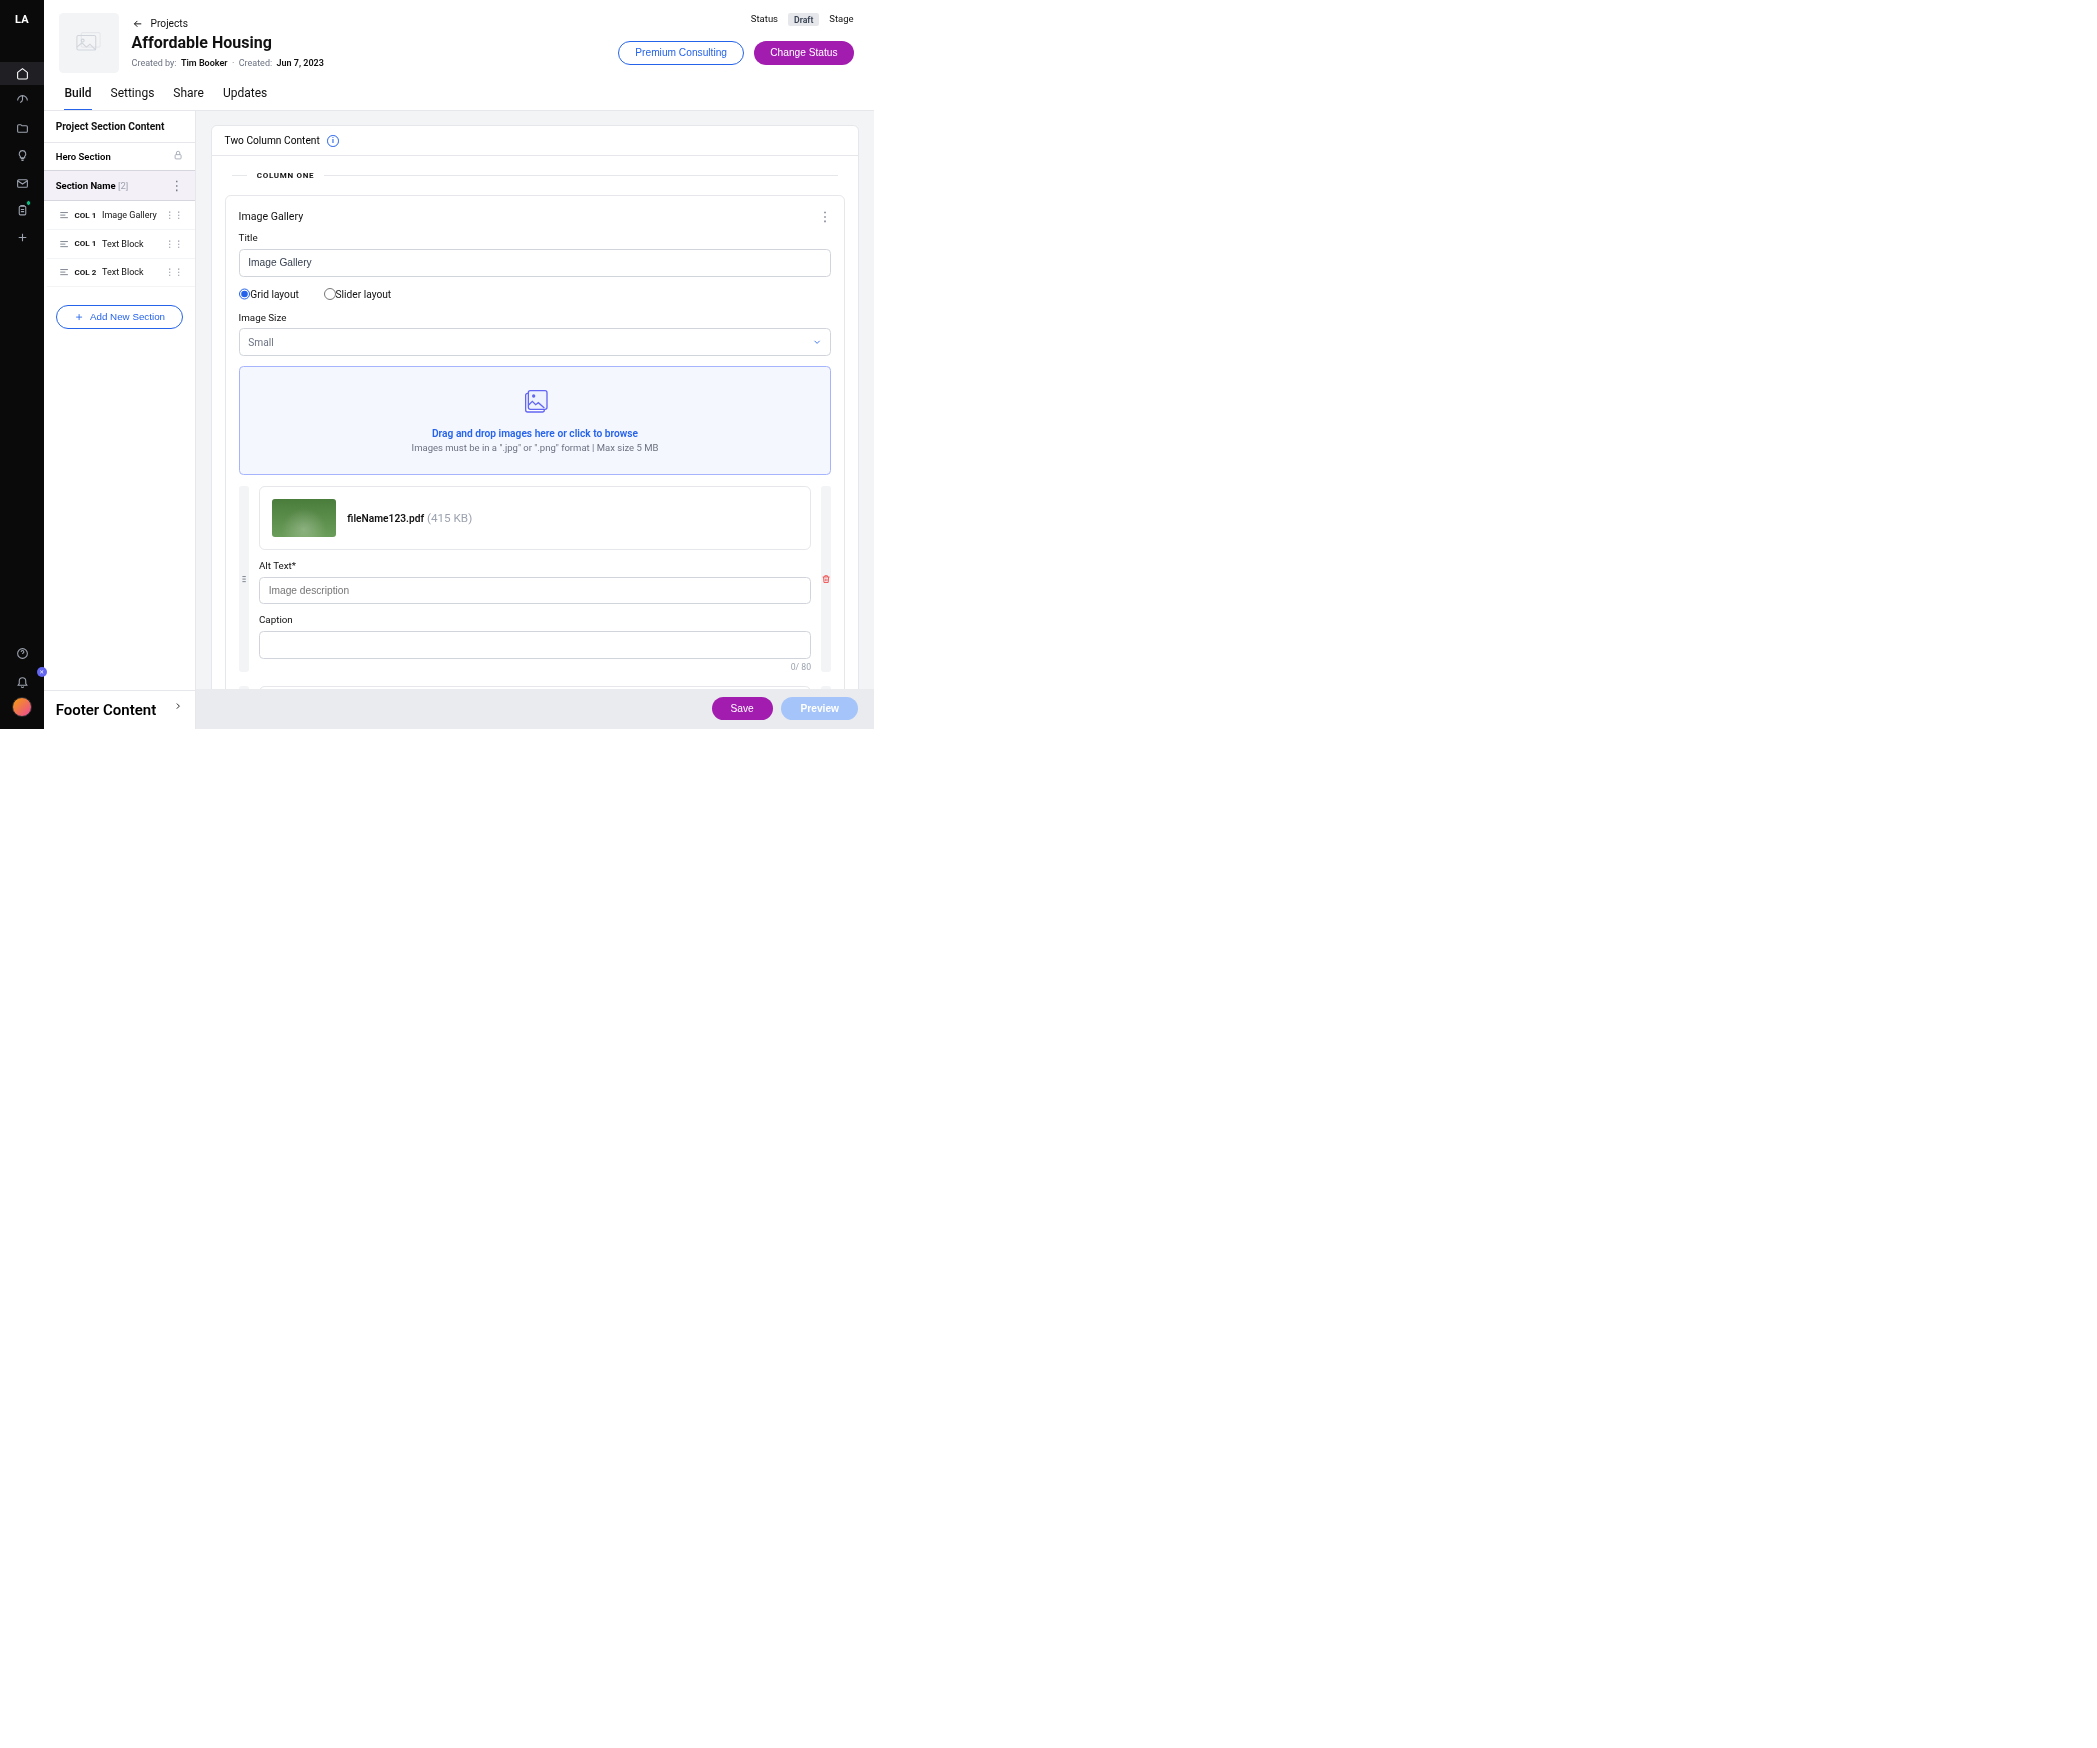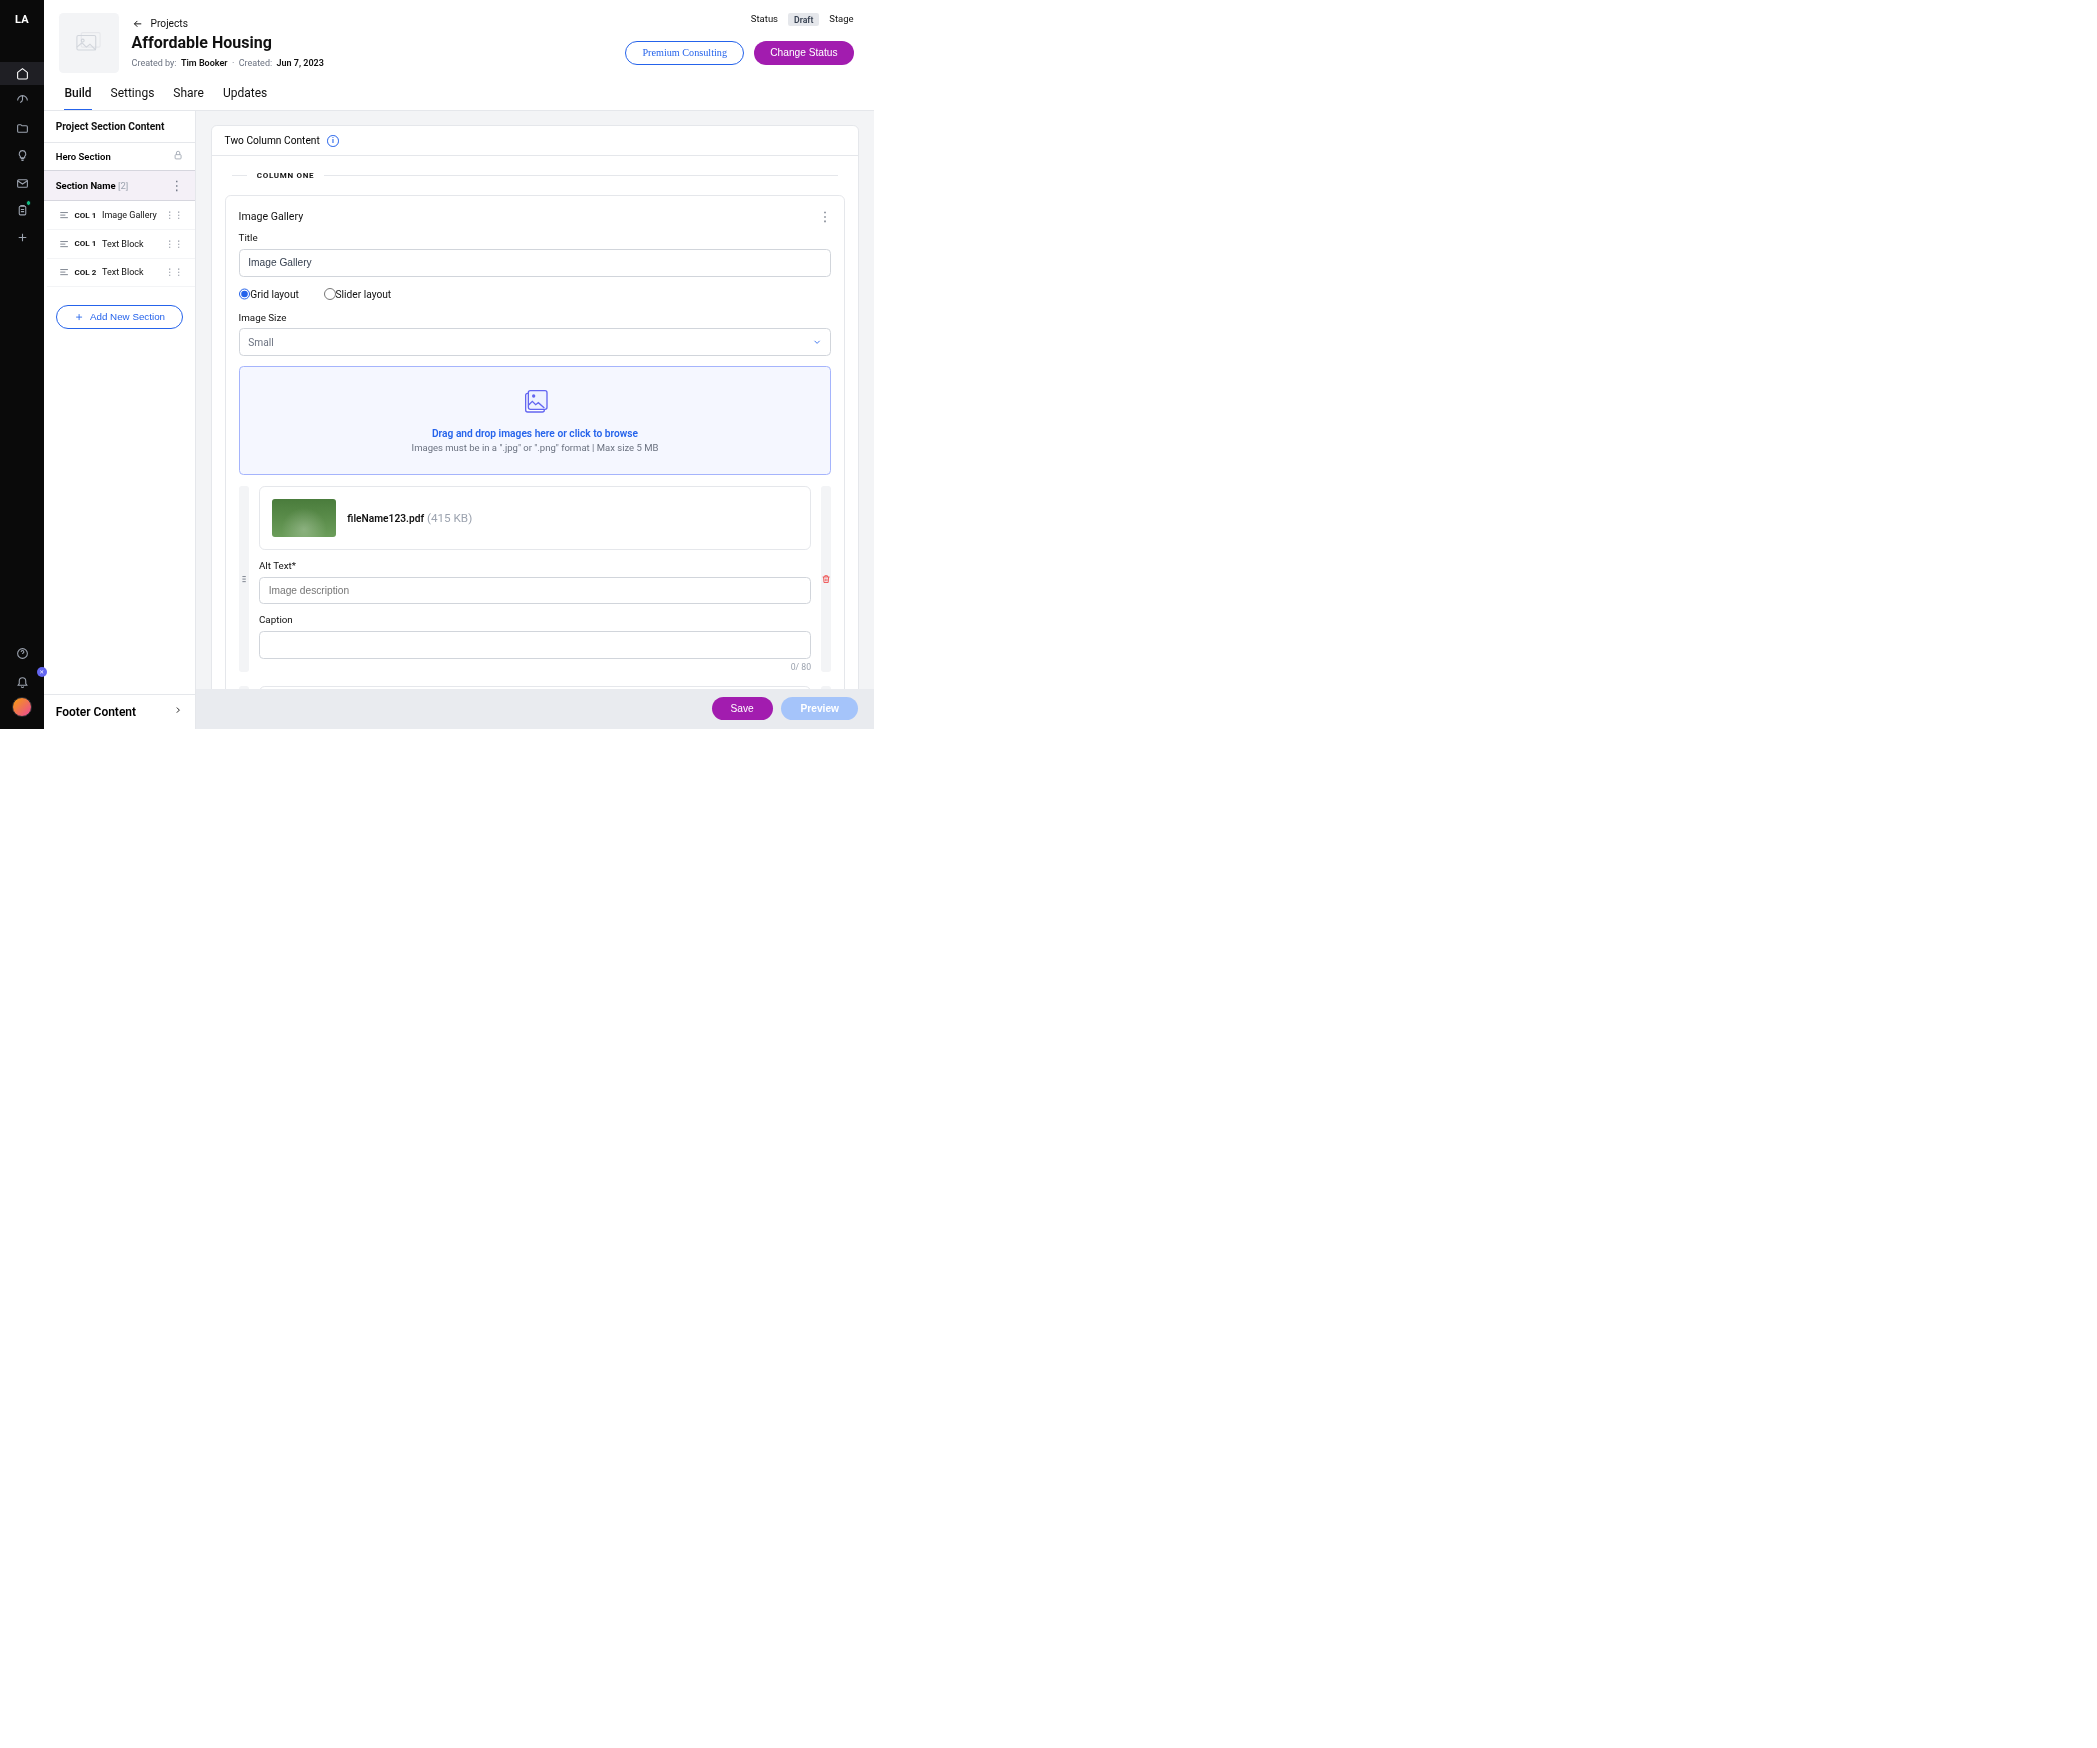--- a/index.html
+++ b/index.html
@@ -27,21 +27,21 @@
 .breadcrumb { display: flex; align-items: center; gap: 7.3px; font-size: 10.2px; color: #111; margin-bottom: 1px; }
 .breadcrumb svg { width: 11.7px; height: 11.7px; }
 .page-title { font-size: 16px; font-weight: 700; color: #111; }
 .meta { font-size: 9px; color: #6b7280; display: flex; gap: 4.4px; align-items: center; margin-top: 2.9px; }
 .meta b { color: #111; font-weight: 600; }
 .header-right { display: flex; flex-direction: column; align-items: flex-end; gap: 14.6px; }
 .status-row { display: flex; align-items: flex-start; gap: 10.2px; font-size: 9.5px; color: #111; }
 .status-badge { background: #e5e7eb; color: #374151; padding: 1.5px 5.8px; border-radius: 2.2px; font-size: 8.7px; font-weight: 600; }
 .btn-row { display: flex; gap: 10.2px; }
 .btn { padding: 5.8px 16px; border-radius: 728px; font-size: 10.2px; font-weight: 500; cursor: pointer; border: none; }
-.btn-outline { background: #fff; border: 1.1px solid #2563eb; color: #2563eb; font-family: Liberation Serif, serif; }
+.btn-outline { background: #fff; border: 1.1px solid #2563eb; color: #2563eb; }
 .btn-primary { background: #a21caf; color: #fff; }
 .btn-primary-light { background: #a5c4fa; color: #fff; }
 
 
 .tabs { display: flex; gap: 19px; padding: 13px 20.4px 0; border-bottom: 0.7px solid #e5e7eb; }
 .tab { font-size: 12px; color: #111; padding-bottom: 8.7px; cursor: pointer; border-bottom: 1.5px solid transparent; }
 .tab.active { border-bottom-color: #2563eb; font-weight: 500; }
 
 
 .body { flex: 1; display: flex; overflow: hidden; }
@@ -52,21 +52,21 @@
 .section-item { display: flex; align-items: center; justify-content: space-between; padding: 7.3px 11.7px; font-size: 9.5px; border-top: 0.7px solid #e5e7eb; cursor: pointer; }
 .section-item.selected { background: #f4f0f7; border-top: 0.7px solid #d6d6de; border-bottom: 0.7px solid #d6d6de; }
 .section-item .count { color: #9ca3af; }
 .section-item .lock { color: #9ca3af; }
 .col-item { display: flex; align-items: center; gap: 5.8px; padding: 8.7px 11.7px; font-size: 9px; border-bottom: 0.7px solid #f3f4f6; cursor: pointer; margin: 0 0 0 2.9px; }
 .col-item .tag { font-weight: 700; font-size: 8px; color: #111; }
 .col-item .label { color: #111; }
 .col-item .grab { margin-left: auto; color: #6b7280; }
 .add-section { margin: 17.5px 11.7px; border: 1.1px solid #2563eb; color: #2563eb; background: #fff; border-radius: 728px; padding: 5.8px; font-size: 9.8px; font-weight: 500; display: flex; align-items: center; justify-content: center; gap: 5.8px; cursor: pointer; }
 .sidebar-spacer { flex: 1; }
-.footer-item { border-top: 0.7px solid #e5e7eb; padding: 10.2px 11.7px; font-size: 12px; font-weight: 600; display: flex; justify-content: space-between; align-items: flex-start; cursor: pointer; }
+.footer-item { border-top: 0.7px solid #e5e7eb; padding: 10.2px 11.7px; font-size: 15px; font-weight: 600; display: flex; justify-content: space-between; align-items: flex-start; cursor: pointer; }
 
 
 .content-wrap { flex: 1; background: #f3f4f6; overflow-y: auto; position: relative; }
 .card { background: #fff; border: 0.7px solid #e5e7eb; border-radius: 5.8px; margin: 14.6px; }
 .card-head { display: flex; align-items: center; gap: 7.3px; padding: 8.7px 13px; border-bottom: 0.7px solid #e5e7eb; font-size: 10.2px; }
 .info-icon { width: 11.7px; height: 11.7px; color: #2563eb; border: 1.1px solid #2563eb; border-radius: 50%; display: flex; align-items: center; justify-content: center; font-size: 7.3px; font-weight: 700; }
 .col-divider { display: flex; align-items: center; gap: 10.2px; padding: 14.6px 20.4px; }
 .col-divider .line { flex: 1; height: 0.7px; background: #e5e7eb; }
 .col-divider .label { font-size: 8px; font-weight: 700; letter-spacing: 0.7px; color: #111; }
 .col-divider .short-line { width: 14.6px; height: 0.7px; background: #e5e7eb; }

